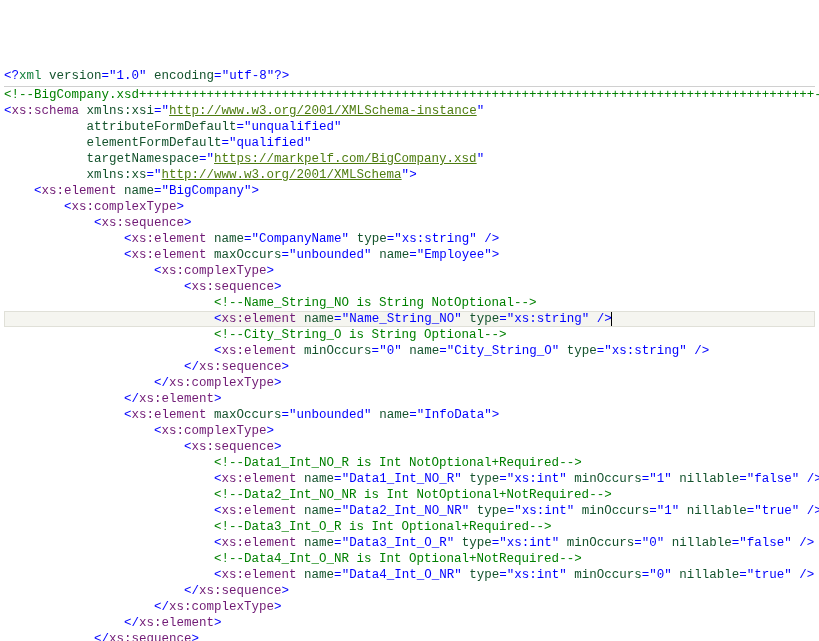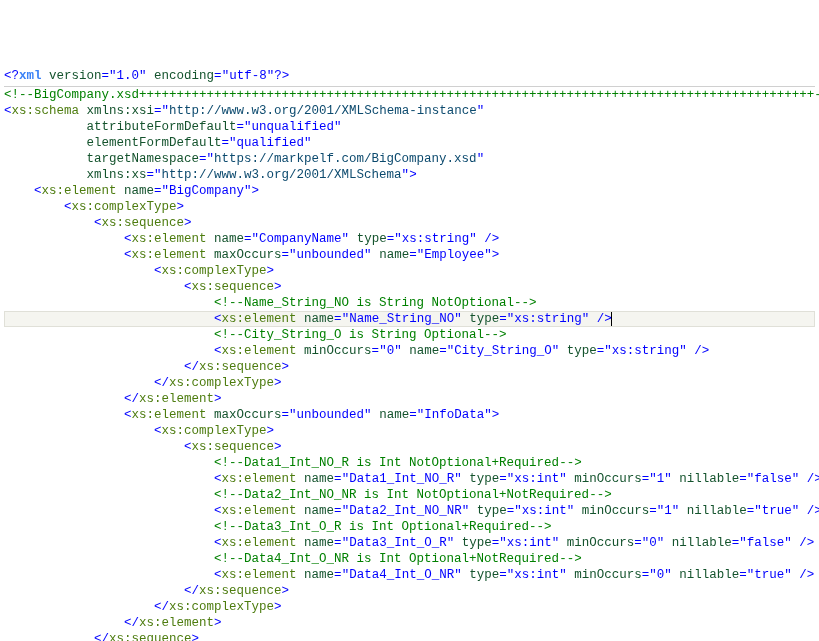--- a/index.html
+++ b/index.html
@@ -23,26 +23,26 @@
     height: 14px;
     vertical-align: middle;
     margin-left: -1px;
   }
   .hr-top {
     border-top: 1px solid #d0d0d0;
     margin: 2px 0 0 0;
   }
   
   .p   { color: #0000ff; }  
-  .tag { color: #4d7c0f; }  
+  .tag { color: #701a75; }  
   .attr{ color: #14532d; }  
   .str { color: #0000ff; }  
-  .link{ color: #0c4a6e; }
+  .link{ color: #4d7c0f; text-decoration: underline; }
   .com { color: #008000; }  
-  .xml { color: #3b82f6; font-weight: bold; }  
+  .xml { color: #15803d; }  
 </style>
 </head>
 <body>
 
 
 
 <div id="code-container"><div class="line"><span class="p">&lt;?</span><span class="xml">xml </span><span class="attr">version</span><span class="p">=</span><span class="str">"1.0"</span><span class="p"> </span><span class="attr">encoding</span><span class="p">=</span><span class="str">"utf-8"</span><span class="p">?&gt;</span></div><div class="hr-top"></div><div class="line"><span class="com">&lt;!--</span><span class="com">BigCompany.xsd++++++++++++++++++++++++++++++++++++++++++++++++++++++++++++++++++++++++++++++++++++++++++</span><span class="com">--&gt;</span></div><div class="line"><span class="p">&lt;</span><span class="tag">xs:schema</span><span class="p"> </span><span class="attr">xmlns:xsi</span><span class="p">=</span><span class="p">"</span><span class="link">http://www.w3.org/2001/XMLSchema-instance</span><span class="p">"</span></div><div class="line">           <span class="attr">attributeFormDefault</span><span class="p">=</span><span class="str">"unqualified"</span></div><div class="line">           <span class="attr">elementFormDefault</span><span class="p">=</span><span class="str">"qualified"</span></div><div class="line">           <span class="attr">targetNamespace</span><span class="p">=</span><span class="p">"</span><span class="link">https://markpelf.com/BigCompany.xsd</span><span class="p">"</span></div><div class="line">           <span class="attr">xmlns:xs</span><span class="p">=</span><span class="p">"</span><span class="link">http://www.w3.org/2001/XMLSchema</span><span class="p">"</span><span class="p">&gt;</span></div><div class="line">    <span class="p">&lt;</span><span class="tag">xs:element</span><span class="p"> </span><span class="attr">name</span><span class="p">=</span><span class="str">"BigCompany"</span><span class="p">&gt;</span></div><div class="line">        <span class="p">&lt;</span><span class="tag">xs:complexType</span><span class="p">&gt;</span></div><div class="line">            <span class="p">&lt;</span><span class="tag">xs:sequence</span><span class="p">&gt;</span></div><div class="line">                <span class="p">&lt;</span><span class="tag">xs:element</span><span class="p"> </span><span class="attr">name</span><span class="p">=</span><span class="str">"CompanyName"</span><span class="p"> </span><span class="attr">type</span><span class="p">=</span><span class="str">"xs:string"</span><span class="p"> /&gt;</span></div><div class="line">                <span class="p">&lt;</span><span class="tag">xs:element</span><span class="p"> </span><span class="attr">maxOccurs</span><span class="p">=</span><span class="str">"unbounded"</span><span class="p"> </span><span class="attr">name</span><span class="p">=</span><span class="str">"Employee"</span><span class="p">&gt;</span></div><div class="line">                    <span class="p">&lt;</span><span class="tag">xs:complexType</span><span class="p">&gt;</span></div><div class="line">                        <span class="p">&lt;</span><span class="tag">xs:sequence</span><span class="p">&gt;</span></div><div class="line">                            <span class="com">&lt;!--</span><span class="com">Name_String_NO is String NotOptional</span><span class="com">--&gt;</span></div><div class="line highlight-line">                            <span class="p">&lt;</span><span class="tag">xs:element</span><span class="p"> </span><span class="attr">name</span><span class="p">=</span><span class="str">"Name_String_NO"</span><span class="p"> </span><span class="attr">type</span><span class="p">=</span><span class="str">"xs:string"</span><span class="p"> /&gt;</span><span class="cursor"></span></div><div class="line">                            <span class="com">&lt;!--</span><span class="com">City_String_O is String Optional</span><span class="com">--&gt;</span></div><div class="line">                            <span class="p">&lt;</span><span class="tag">xs:element</span><span class="p"> </span><span class="attr">minOccurs</span><span class="p">=</span><span class="str">"0"</span><span class="p"> </span><span class="attr">name</span><span class="p">=</span><span class="str">"City_String_O"</span><span class="p"> </span><span class="attr">type</span><span class="p">=</span><span class="str">"xs:string"</span><span class="p"> /&gt;</span></div><div class="line">                        <span class="p">&lt;/</span><span class="tag">xs:sequence</span><span class="p">&gt;</span></div><div class="line">                    <span class="p">&lt;/</span><span class="tag">xs:complexType</span><span class="p">&gt;</span></div><div class="line">                <span class="p">&lt;/</span><span class="tag">xs:element</span><span class="p">&gt;</span></div><div class="line">                <span class="p">&lt;</span><span class="tag">xs:element</span><span class="p"> </span><span class="attr">maxOccurs</span><span class="p">=</span><span class="str">"unbounded"</span><span class="p"> </span><span class="attr">name</span><span class="p">=</span><span class="str">"InfoData"</span><span class="p">&gt;</span></div><div class="line">                    <span class="p">&lt;</span><span class="tag">xs:complexType</span><span class="p">&gt;</span></div><div class="line">                        <span class="p">&lt;</span><span class="tag">xs:sequence</span><span class="p">&gt;</span></div><div class="line">                            <span class="com">&lt;!--</span><span class="com">Data1_Int_NO_R is Int NotOptional+Required</span><span class="com">--&gt;</span></div><div class="line">                            <span class="p">&lt;</span><span class="tag">xs:element</span><span class="p"> </span><span class="attr">name</span><span class="p">=</span><span class="str">"Data1_Int_NO_R"</span><span class="p"> </span><span class="attr">type</span><span class="p">=</span><span class="str">"xs:int"</span><span class="p"> </span><span class="attr">minOccurs</span><span class="p">=</span><span class="str">"1"</span><span class="p"> </span><span class="attr">nillable</span><span class="p">=</span><span class="str">"false"</span><span class="p"> /&gt;</span></div><div class="line">                            <span class="com">&lt;!--</span><span class="com">Data2_Int_NO_NR is Int NotOptional+NotRequired</span><span class="com">--&gt;</span></div><div class="line">                            <span class="p">&lt;</span><span class="tag">xs:element</span><span class="p"> </span><span class="attr">name</span><span class="p">=</span><span class="str">"Data2_Int_NO_NR"</span><span class="p"> </span><span class="attr">type</span><span class="p">=</span><span class="str">"xs:int"</span><span class="p"> </span><span class="attr">minOccurs</span><span class="p">=</span><span class="str">"1"</span><span class="p"> </span><span class="attr">nillable</span><span class="p">=</span><span class="str">"true"</span><span class="p"> /&gt;</span></div><div class="line">                            <span class="com">&lt;!--</span><span class="com">Data3_Int_O_R is Int Optional+Required</span><span class="com">--&gt;</span></div><div class="line">                            <span class="p">&lt;</span><span class="tag">xs:element</span><span class="p"> </span><span class="attr">name</span><span class="p">=</span><span class="str">"Data3_Int_O_R"</span><span class="p"> </span><span class="attr">type</span><span class="p">=</span><span class="str">"xs:int"</span><span class="p"> </span><span class="attr">minOccurs</span><span class="p">=</span><span class="str">"0"</span><span class="p"> </span><span class="attr">nillable</span><span class="p">=</span><span class="str">"false"</span><span class="p"> /&gt;</span></div><div class="line">                            <span class="com">&lt;!--</span><span class="com">Data4_Int_O_NR is Int Optional+NotRequired</span><span class="com">--&gt;</span></div><div class="line">                            <span class="p">&lt;</span><span class="tag">xs:element</span><span class="p"> </span><span class="attr">name</span><span class="p">=</span><span class="str">"Data4_Int_O_NR"</span><span class="p"> </span><span class="attr">type</span><span class="p">=</span><span class="str">"xs:int"</span><span class="p"> </span><span class="attr">minOccurs</span><span class="p">=</span><span class="str">"0"</span><span class="p"> </span><span class="attr">nillable</span><span class="p">=</span><span class="str">"true"</span><span class="p"> /&gt;</span></div><div class="line">                        <span class="p">&lt;/</span><span class="tag">xs:sequence</span><span class="p">&gt;</span></div><div class="line">                    <span class="p">&lt;/</span><span class="tag">xs:complexType</span><span class="p">&gt;</span></div><div class="line">                <span class="p">&lt;/</span><span class="tag">xs:element</span><span class="p">&gt;</span></div><div class="line">            <span class="p">&lt;/</span><span class="tag">xs:sequence</span><span class="p">&gt;</span></div></div>
 
 
 

